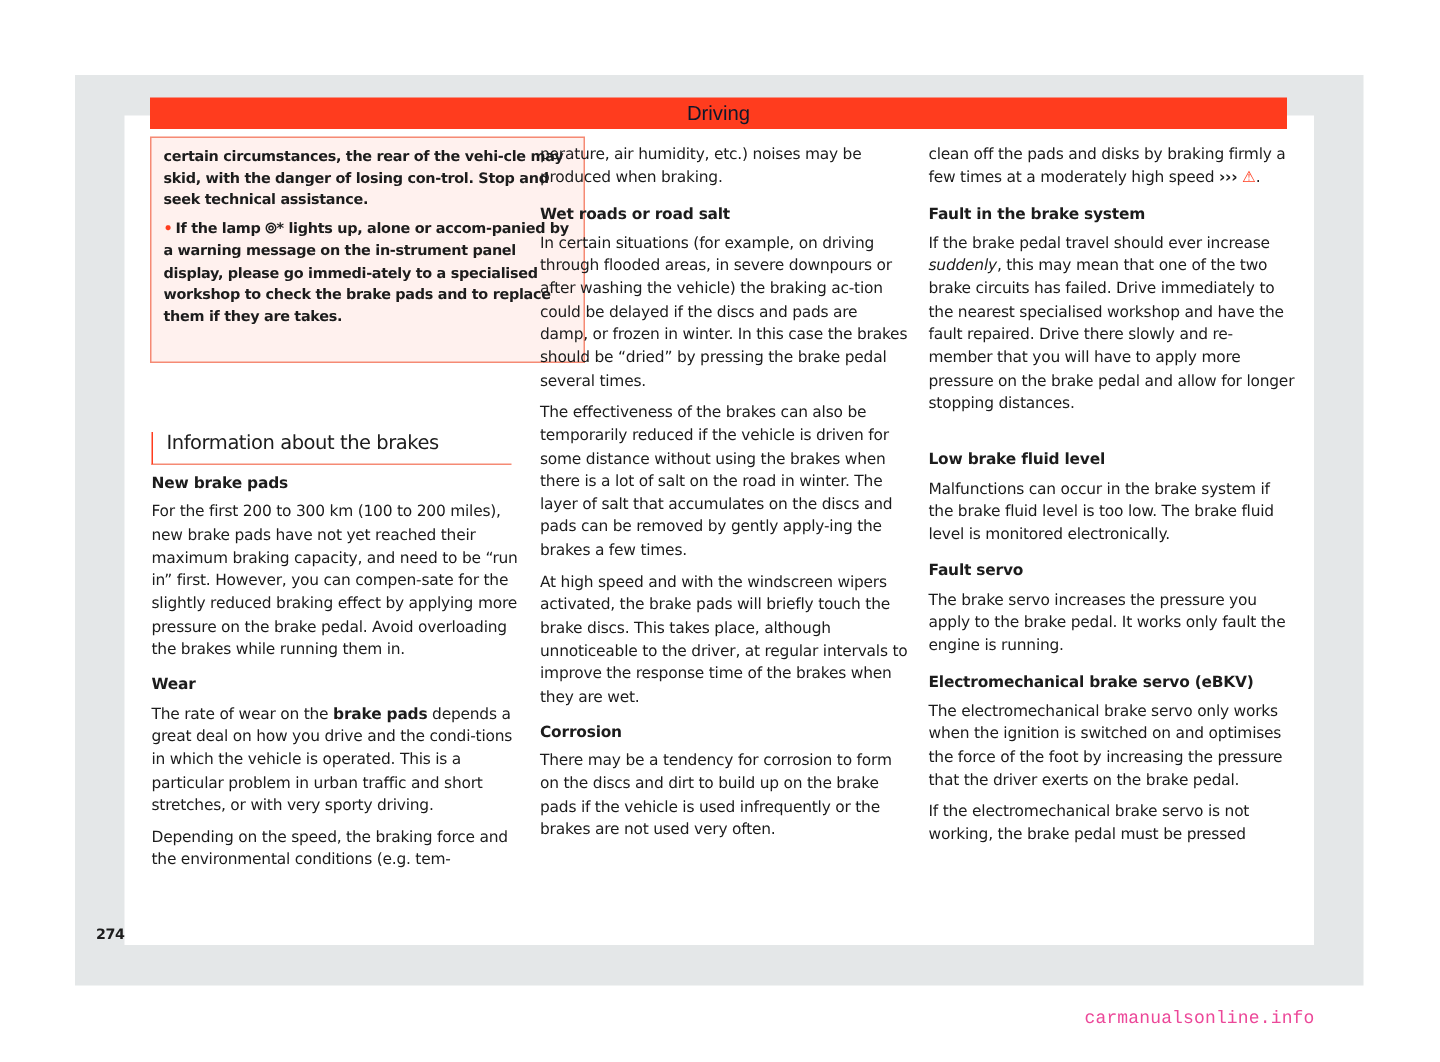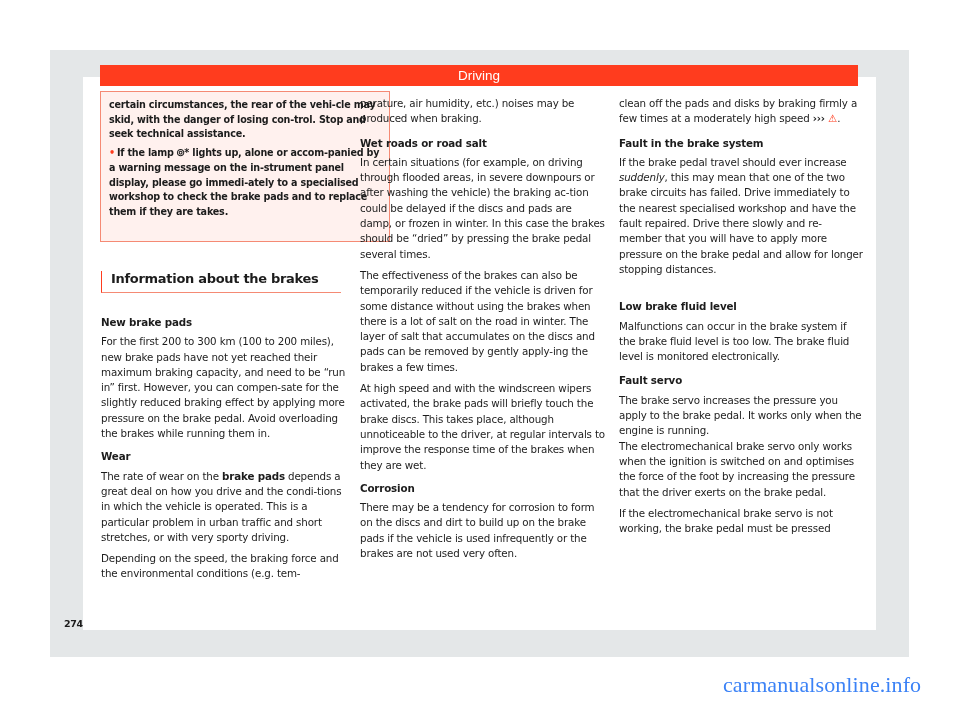--- a/index.html
+++ b/index.html
@@ -12,57 +12,57 @@
     .frame {
       position: absolute; left: 50px; top: 50px; width: 859px; height: 607px;
       background: #e4e7e8;
     }
     .page {
       position: absolute; left: 83px; top: 77px; width: 793px; height: 553px;
       background: #ffffff;
     }
     .header-bar {
       position: absolute; left: 100px; top: 65px; width: 758px; height: 21px;
-      background: #ff3c1e; color: #ffffff;
+      background: #ff3c1e; color: #0f172a;
       font-family: "Liberation Sans", sans-serif; font-size: 13.5px;
       text-align: center; line-height: 21px;
     }
     .page-number {
       position: absolute; left: 64px; top: 618px;
       font-family: "DejaVu Sans", sans-serif; font-weight: bold;
       font-size: 9.5px; color: #1c1c1c; letter-spacing: -0.3px;
     }
     .watermark {
       position: absolute; left: 723px; top: 672px;
-      font-family: Liberation Serif, serif; font-size: 22px;
-      color: #3b82f6; letter-spacing: 0.1px;
+      font-family: Liberation Mono, monospace; font-size: 12px;
+      color: #ec4899; letter-spacing: 0.1px;
     }
     .col {
       position: absolute; top: 96px;
       font-size: 10.3px; line-height: 15.3px; letter-spacing: -0.15px;
     }
     .col2 { left: 360px; width: 245px; top: 96px; }
     .col3 { left: 619px; width: 245px; top: 96px; }
 
     .warning-box {
       position: absolute; left: 100px; top: 91px; width: 290px; height: 151px;
       border: 1.5px solid #f58a74; background: #fff1ee;
       box-sizing: border-box; padding: 6px 8px;
       font-weight: bold; font-size: 9.6px; line-height: 14.7px; letter-spacing: -0.2px;
     }
     .warning-box p { margin: 0; }
     .warning-box p + p { margin-top: 4px; }
     .bullet { color: #ff3c1e; margin-right: 2px; }
 
     .section-heading {
-      position: absolute; left: 101px; top: 271px; width: 240px;
+      position: absolute; left: 101px; top: 288px; width: 240px;
       border-left: 1.5px solid #ff3c1e;
       border-bottom: 1.5px solid #f58a74;
       padding: 0 0 5px 9px; box-sizing: border-box;
-      font-weight: bold; font-size: 13px; letter-spacing: -0.3px;
+      font-weight: normal; font-size: 13px; letter-spacing: -0.3px;
       line-height: 16px;
     }
 
     .body-text p { margin: 0; }
     .body-text .sub {
       font-weight: bold; margin-top: 8px; margin-bottom: 4px;
     }
     .body-text .spaced { margin-top: 6px; }
     .em-inline { font-style: italic; }
     .strong-inline { font-weight: bold; }
@@ -104,19 +104,20 @@
   <p>There may be a tendency for corrosion to form on the discs and dirt to build up on the brake pads if the vehicle is used infrequently or the brakes are not used very often.</p>
 </div>
 
 <div class="col col3 body-text">
   <p><span>clean off the pads and disks by braking firmly a few times at a moderately high speed </span><span class="arrow">›››</span> <span class="warn-tri">⚠</span><span>.</span></p>
   <p class="sub" style="margin-top:9px">Fault in the brake system</p>
   <p><span>If the brake pedal travel should ever increase </span><span class="em-inline">suddenly</span><span>, this may mean that one of the two brake circuits has failed. Drive immediately to the nearest specialised workshop and have the fault repaired. Drive there slowly and re-member that you will have to apply more pressure on the brake pedal and allow for longer stopping distances.</span></p>
   <p class="sub" style="margin-top:22px">Low brake fluid level</p>
   <p>Malfunctions can occur in the brake system if the brake fluid level is too low. The brake fluid level is monitored electronically.</p>
   <p class="sub" style="margin-top:9px">Fault servo</p>
-  <p>The brake servo increases the pressure you apply to the brake pedal. It works only when the engine is running.</p>
+  <p>The brake servo increases the pressure you apply to the brake pedal. It works only fault the engine is running.</p>
+  <p class="sub" style="margin-top:9px">Electromechanical brake servo (eBKV)</p>
   <p>The electromechanical brake servo only works when the ignition is switched on and optimises the force of the foot by increasing the pressure that the driver exerts on the brake pedal.</p>
   <p class="spaced">If the electromechanical brake servo is not working, the brake pedal must be pressed</p>
 </div>
 
 <div class="page-number">274</div>
 <div class="watermark">carmanualsonline.info</div>
 
 </body></html>

